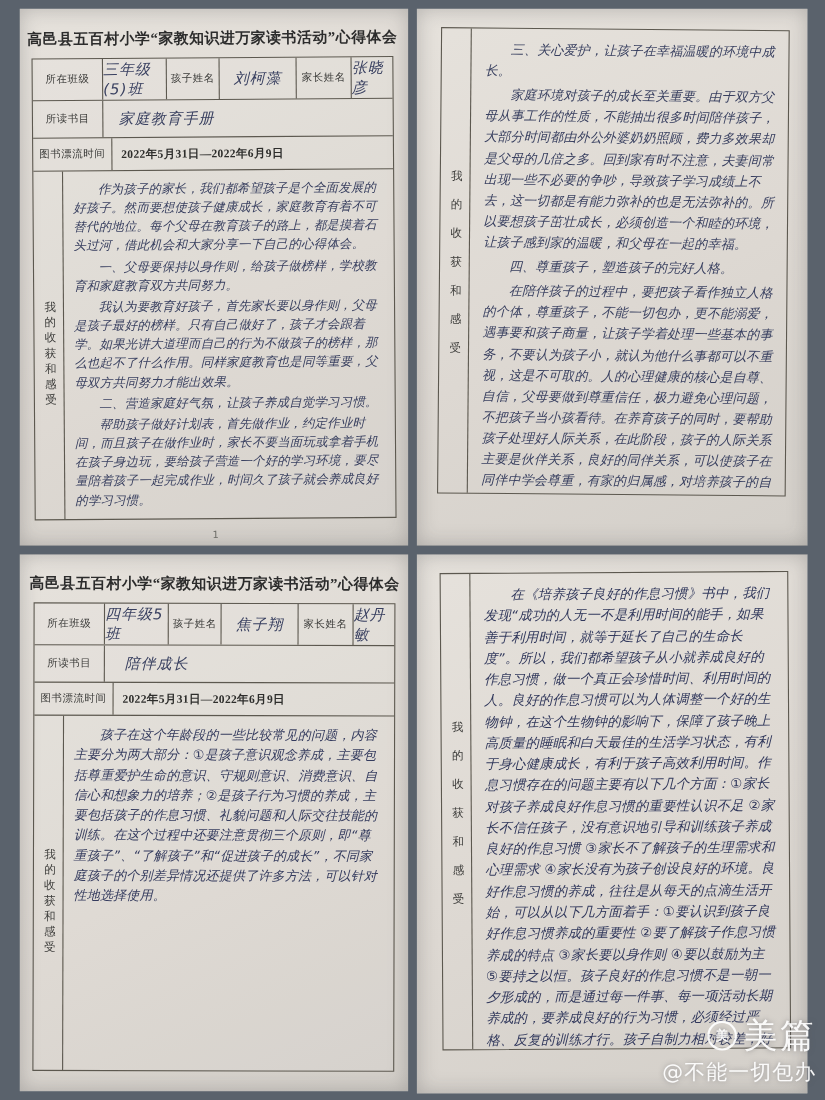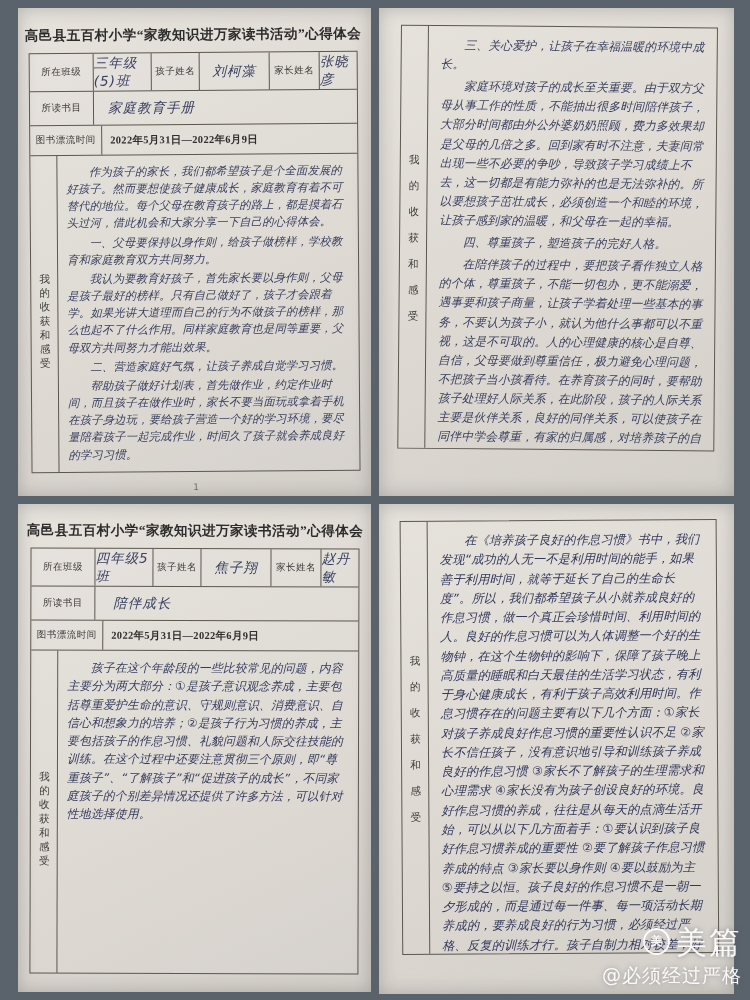--- a/index.html
+++ b/index.html
@@ -157,16 +157,16 @@
         </div>
       </div>
     </div>
   </div>
 
   <div class="watermark">
     <div class="wm-brandrow">
       <span class="wm-logo">美</span>
       <span class="wm-brand">美篇</span>
     </div>
-    <div class="wm-author">@必须经过严格</div>
+    <div class="wm-author">@不能一切包办</div>
   </div>
 
 </div>
 
 </body></html>

